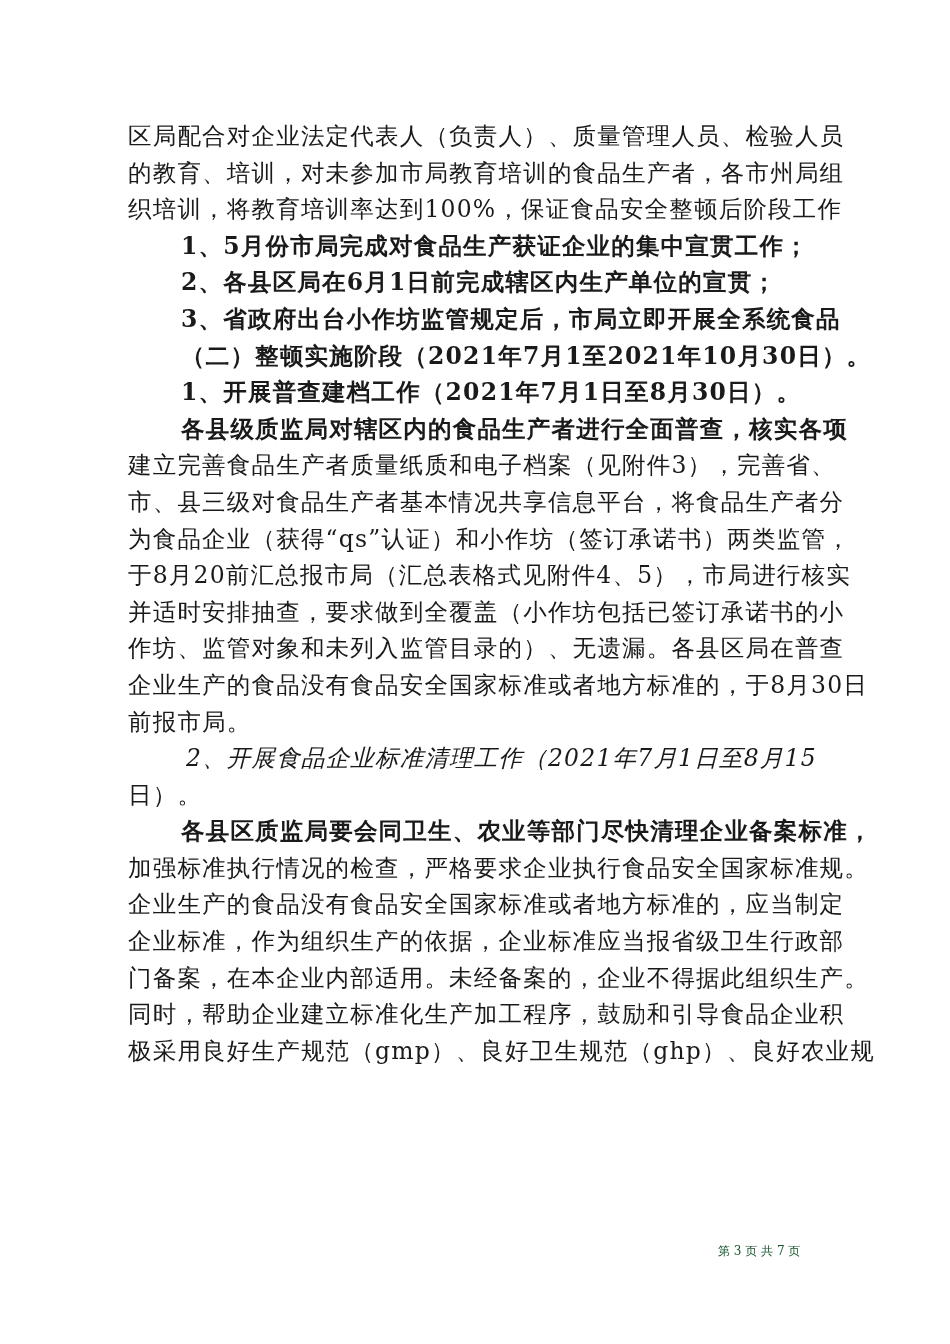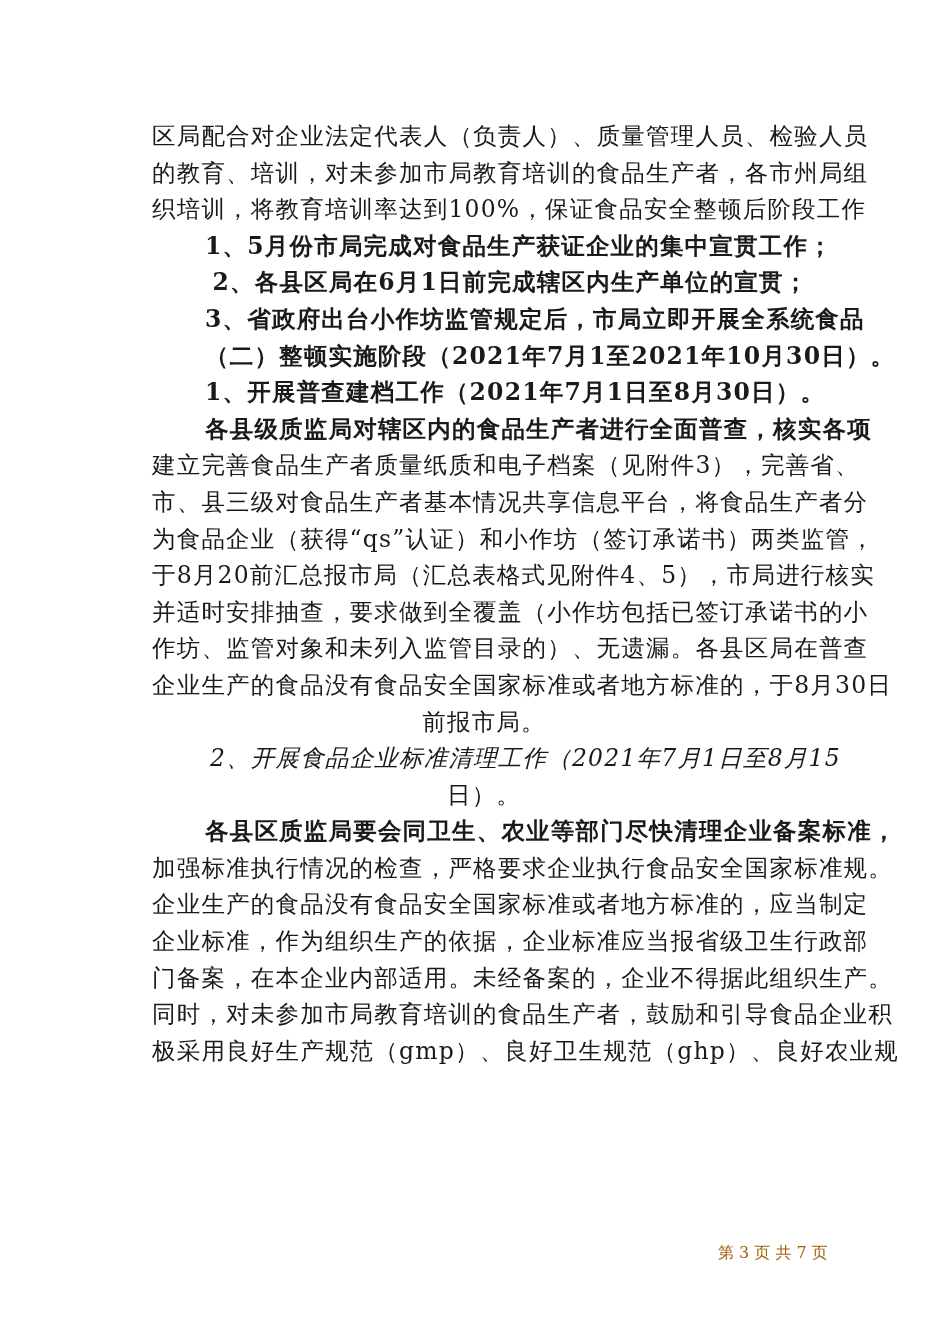--- a/index.html
+++ b/index.html
@@ -10,41 +10,40 @@
     body {
       width: 950px;
       height: 1344px;
       position: relative;
       overflow: hidden;
       font-family: "DejaVu Serif", "Liberation Serif", serif;
       color: #1a1a1a;
     }
     .page {
       position: absolute;
-      left: 152px;
+      left: 128px;
       top: 118px;
       width: 664px;
-      text-align: center;
     }
     .line {
       position: relative;
       height: 36.6px;
       line-height: 36.6px;
       font-size: 23.5px;
       white-space: nowrap;
       letter-spacing: 1.2px;
     }
     .indent { padding-left: 53px; font-weight: bold; }
     .indent-s { padding-left: 58px; font-style: italic; }
     .footer {
       position: absolute;
       left: 718px;
       top: 1243px;
-      font-size: 16px;
-      color: #a16207;
+      font-size: 12px;
+      color: #14532d;
       font-family: "DejaVu Serif", "Liberation Serif", serif;
       white-space: nowrap;
       text-align: right;
     }
   </style>
 </head>
 <body>
 
 <div class="page">
   <div class="line">区局配合对企业法定代表人（负责人）、质量管理人员、检验人员</div>
@@ -64,17 +63,17 @@
   <div class="line">作坊、监管对象和未列入监管目录的）、无遗漏。各县区局在普查</div>
   <div class="line">企业生产的食品没有食品安全国家标准或者地方标准的，于8月30日</div>
   <div class="line">前报市局。</div>
   <div class="line indent-s">2、开展食品企业标准清理工作（2021年7月1日至8月15</div>
   <div class="line">日）。</div>
   <div class="line indent">各县区质监局要会同卫生、农业等部门尽快清理企业备案标准，</div>
   <div class="line">加强标准执行情况的检查，严格要求企业执行食品安全国家标准规。</div>
   <div class="line">企业生产的食品没有食品安全国家标准或者地方标准的，应当制定</div>
   <div class="line">企业标准，作为组织生产的依据，企业标准应当报省级卫生行政部</div>
   <div class="line">门备案，在本企业内部适用。未经备案的，企业不得据此组织生产。</div>
-  <div class="line">同时，对未参加市局教育培训的食品生产者，鼓励和引导食品企业积</div>
+  <div class="line">同时，帮助企业建立标准化生产加工程序，鼓励和引导食品企业积</div>
   <div class="line">极采用良好生产规范（gmp）、良好卫生规范（ghp）、良好农业规</div>
 </div>
 
 <div class="footer">第 3 页 共 7 页</div>
 
 </body></html>

